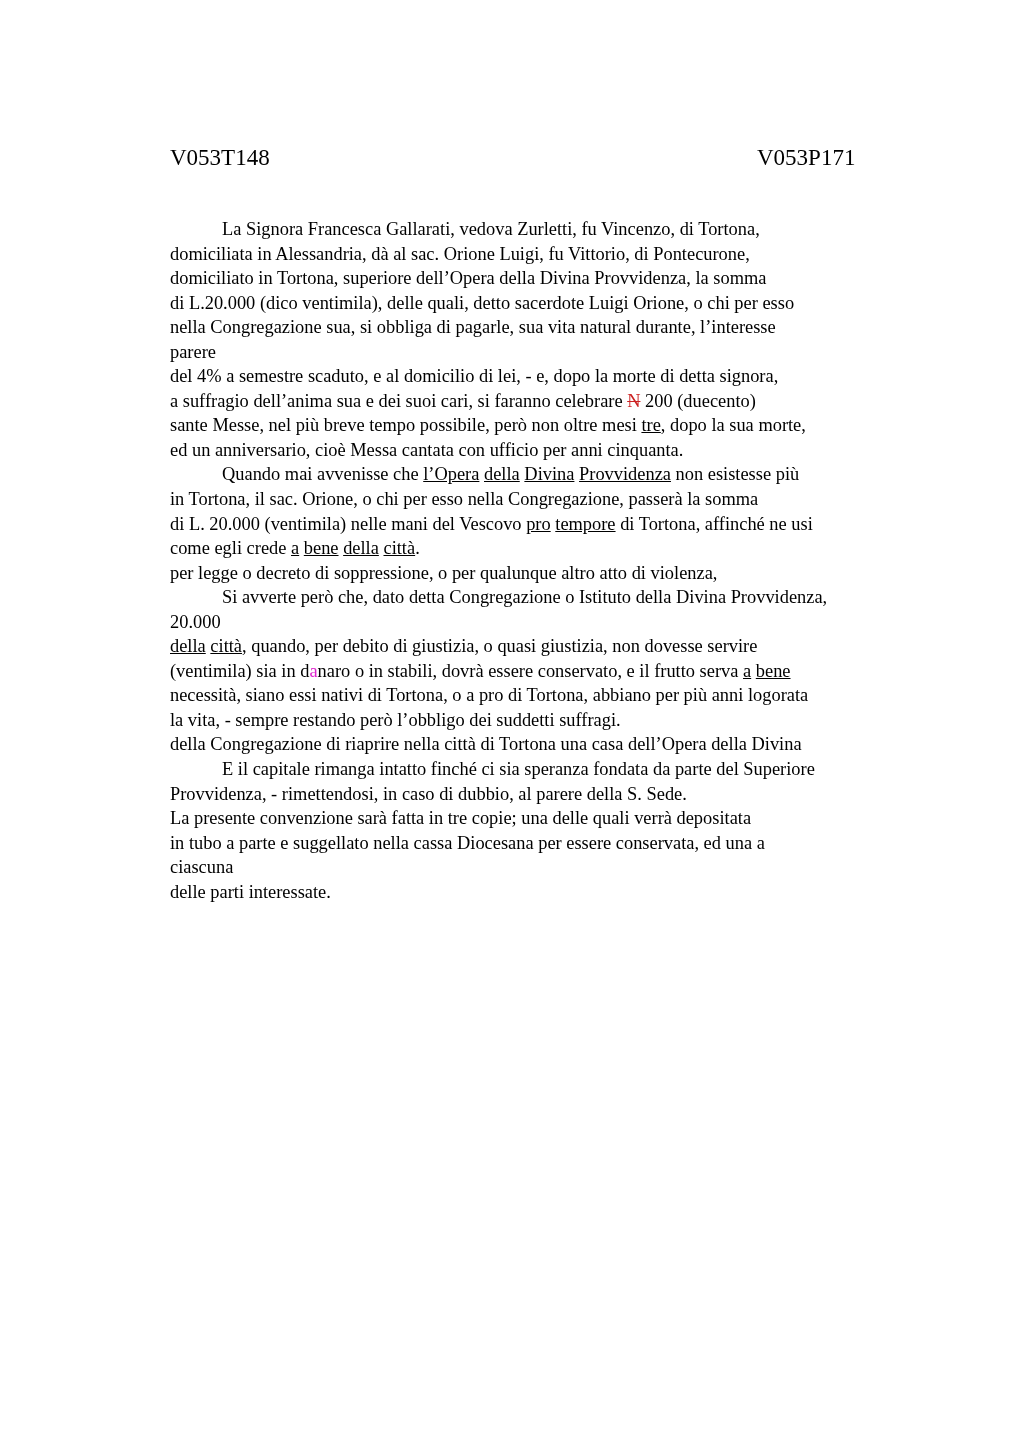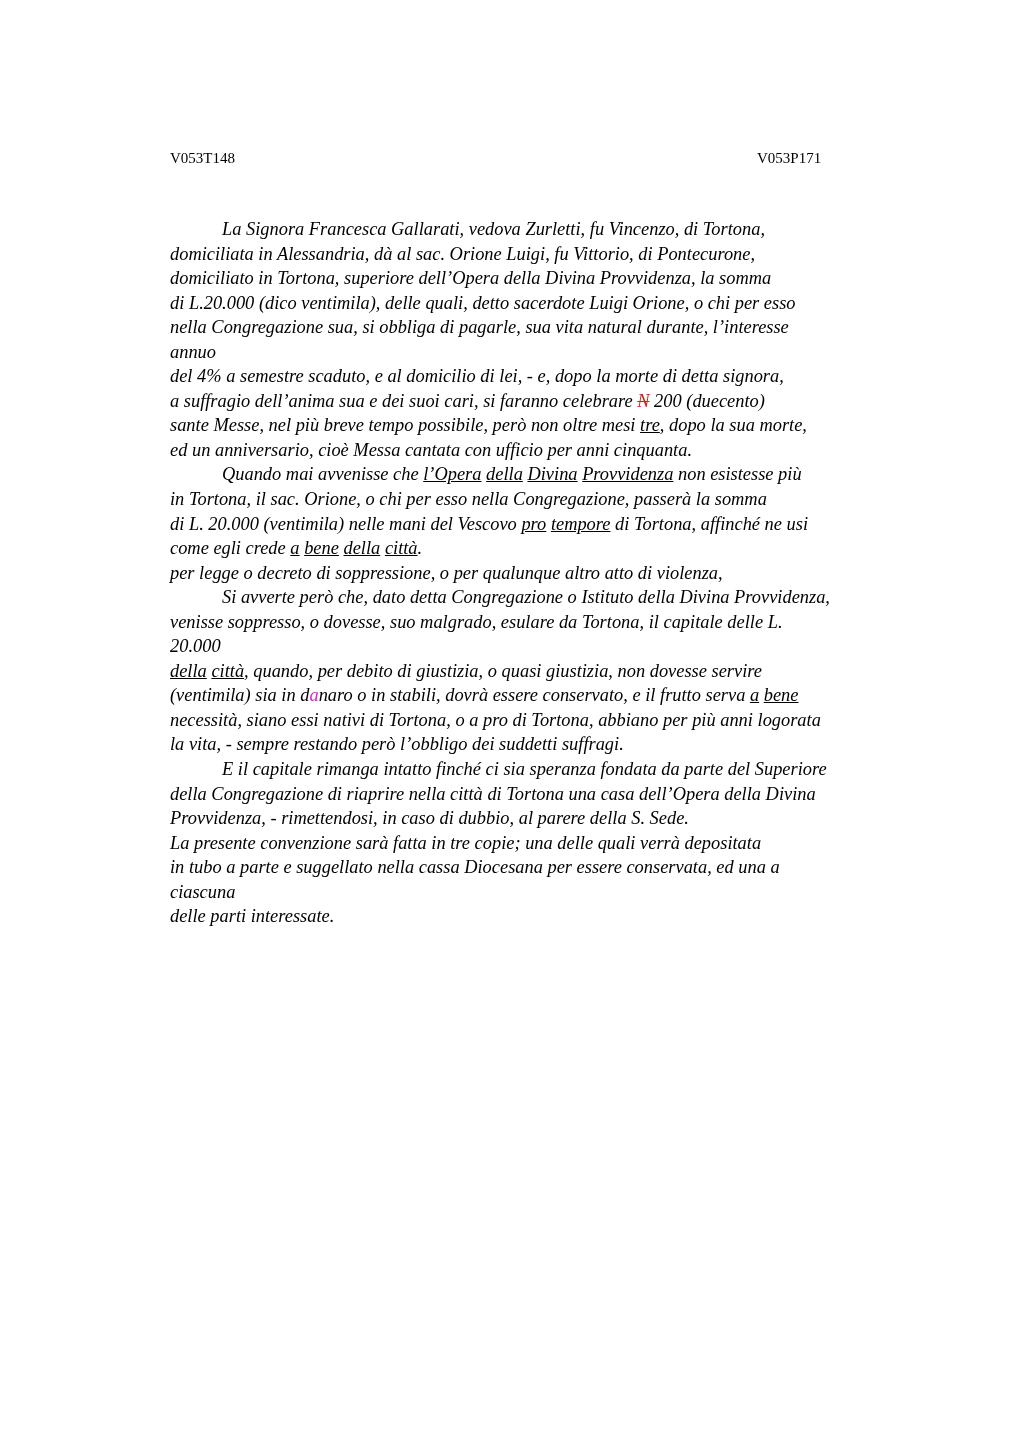--- a/index.html
+++ b/index.html
@@ -15,21 +15,21 @@
     font-family: "Liberation Serif", serif;
     color: var(--ink, #000000);
     overflow: hidden;
   }
   .header {
     position: absolute;
     left: 170px;
     top: 146px;
     width: 745px;
     height: 25px;
-    font-size: 15px;
+    font-size: 23px;
     line-height: 24px;
   }
   .header-left {
     position: absolute;
     left: 0;
     top: 0;
     white-space: pre;
   }
   .header-right {
     position: absolute;
@@ -41,21 +41,20 @@
     position: absolute;
     left: 170px;
     top: 217px;
     width: 760px;
     font-size: 18.4px;
     line-height: 24.55px;
   }
   .paragraph {
     margin: 0;
     padding: 0;
-    font-style: italic;
   }
   .line {
     white-space: pre;
     height: 24.55px;
   }
   .line.indent {
     padding-left: 52px;
   }
   .u {
     text-decoration: underline;
@@ -76,45 +75,44 @@
     <span class="header-left">V053T148</span>
     <span class="header-right">V053P171</span>
   </div>
   <div class="doc-body">
       <div class="paragraph">
         <div class="line indent"><span>La Signora Francesca Gallarati, vedova Zurletti, fu Vincenzo, di Tortona,</span></div>
         <div class="line"><span>domiciliata in Alessandria, dà al sac. Orione Luigi, fu Vittorio, di Pontecurone,</span></div>
         <div class="line"><span>domiciliato in Tortona, superiore dell’Opera della Divina Provvidenza, la somma</span></div>
         <div class="line"><span>di L.20.000 (dico ventimila), delle quali, detto sacerdote Luigi Orione, o chi per esso</span></div>
         <div class="line"><span>nella Congregazione sua, si obbliga di pagarle, sua vita natural durante, l’interesse</span></div>
-        <div class="line"><span>annuo</span></div>
+        <div class="line"><span>parere</span></div>
         <div class="line"><span>del 4% a semestre scaduto, e al domicilio di lei, - e, dopo la morte di detta signora,</span></div>
         <div class="line"><span>a suffragio dell’anima sua e dei suoi cari, si faranno celebrare </span><span class="rs">N</span><span> 200 (duecento)</span></div>
         <div class="line"><span>sante Messe, nel più breve tempo possibile, però non oltre mesi </span><span class="u">tre</span><span>, dopo la sua morte,</span></div>
         <div class="line"><span>ed un anniversario, cioè Messa cantata con ufficio per anni cinquanta.</span></div>
       </div>
       <div class="paragraph">
         <div class="line indent"><span>Quando mai avvenisse che </span><span class="u">l’Opera</span><span> </span><span class="u">della</span><span> </span><span class="u">Divina</span><span> </span><span class="u">Provvidenza</span><span> non esistesse più</span></div>
         <div class="line"><span>in Tortona, il sac. Orione, o chi per esso nella Congregazione, passerà la somma</span></div>
         <div class="line"><span>di L. 20.000 (ventimila) nelle mani del Vescovo </span><span class="u">pro</span><span> </span><span class="u">tempore</span><span> di Tortona, affinché ne usi</span></div>
         <div class="line"><span>come egli crede </span><span class="u">a</span><span> </span><span class="u">bene</span><span> </span><span class="u">della</span><span> </span><span class="u">città</span><span>.</span></div>
       </div>
       <div class="paragraph">
         <div class="line"><span>per legge o decreto di soppressione, o per qualunque altro atto di violenza,</span></div>
         <div class="line indent"><span>Si avverte però che, dato detta Congregazione o Istituto della Divina Provvidenza,</span></div>
-        <div class="line"><span>venisse soppresso, o dovesse, suo malgrado, esulare da Tortona, il capitale delle L.</span></div>
         <div class="line"><span>20.000</span></div>
         <div class="line"><span class="u">della</span><span> </span><span class="u">città</span><span>, quando, per debito di giustizia, o quasi giustizia, non dovesse servire</span></div>
         <div class="line"><span>(ventimila) sia in d</span><span class="m">a</span><span>naro o in stabili, dovrà essere conservato, e il frutto serva </span><span class="u">a</span><span> </span><span class="u">bene</span></div>
         <div class="line"><span>necessità, siano essi nativi di Tortona, o a pro di Tortona, abbiano per più anni logorata</span></div>
         <div class="line"><span>la vita, - sempre restando però l’obbligo dei suddetti suffragi.</span></div>
       </div>
       <div class="paragraph">
+        <div class="line"><span>della Congregazione di riaprire nella città di Tortona una casa dell’Opera della Divina</span></div>
         <div class="line indent"><span>E il capitale rimanga intatto finché ci sia speranza fondata da parte del Superiore</span></div>
-        <div class="line"><span>della Congregazione di riaprire nella città di Tortona una casa dell’Opera della Divina</span></div>
         <div class="line"><span>Provvidenza, - rimettendosi, in caso di dubbio, al parere della S. Sede.</span></div>
         <div class="line"><span>La presente convenzione sarà fatta in tre copie; una delle quali verrà depositata</span></div>
         <div class="line"><span>in tubo a parte e suggellato nella cassa Diocesana per essere conservata, ed una a</span></div>
         <div class="line"><span>ciascuna</span></div>
         <div class="line"><span>delle parti interessate.</span></div>
       </div>
     </div>
 </div>
 
 </body></html>

